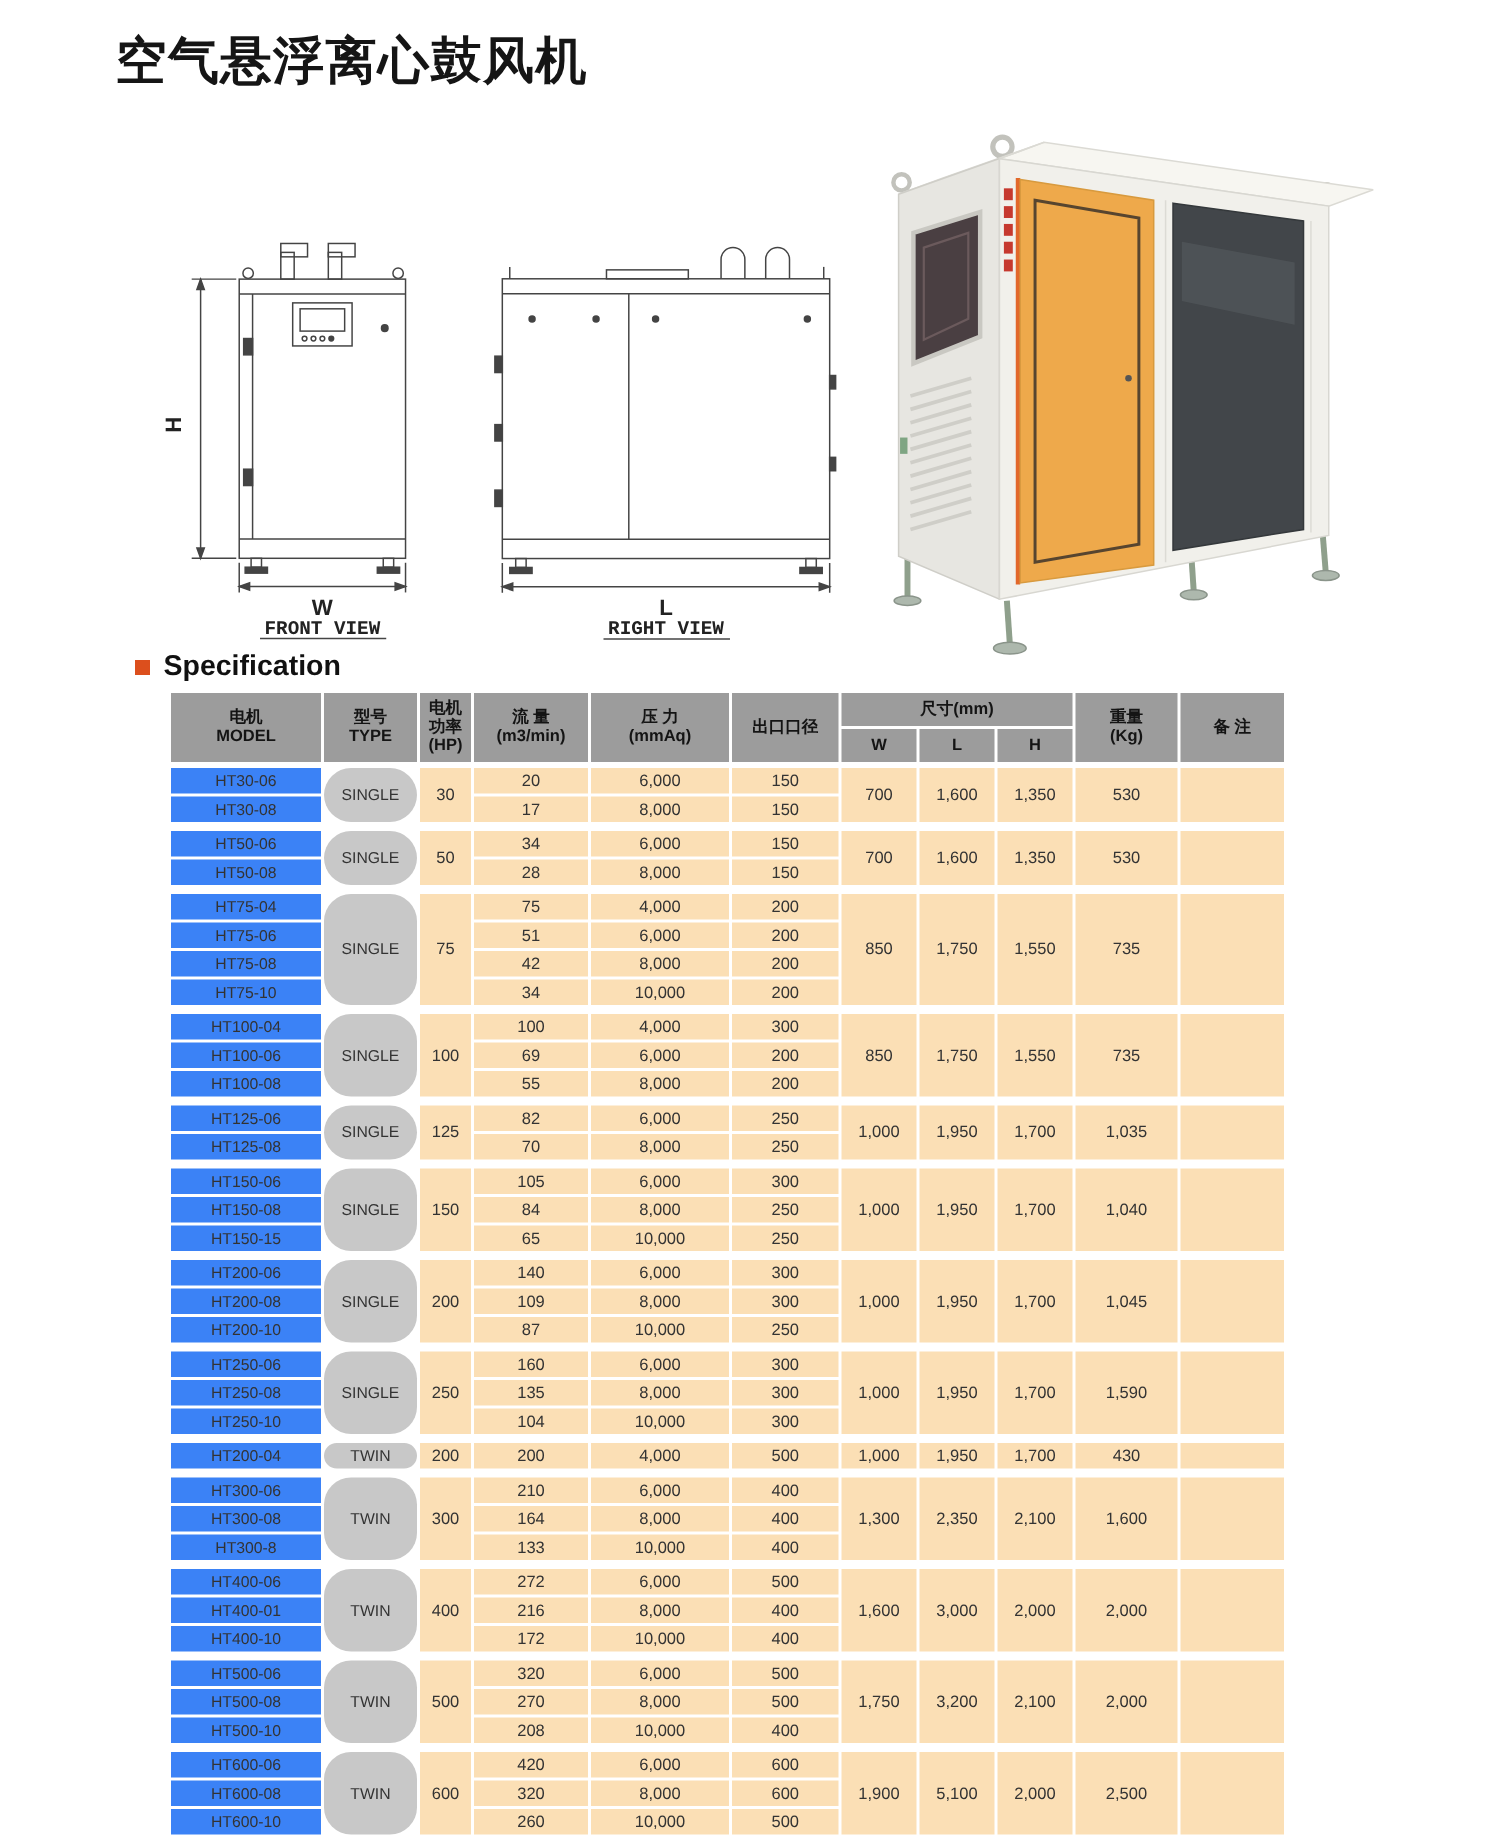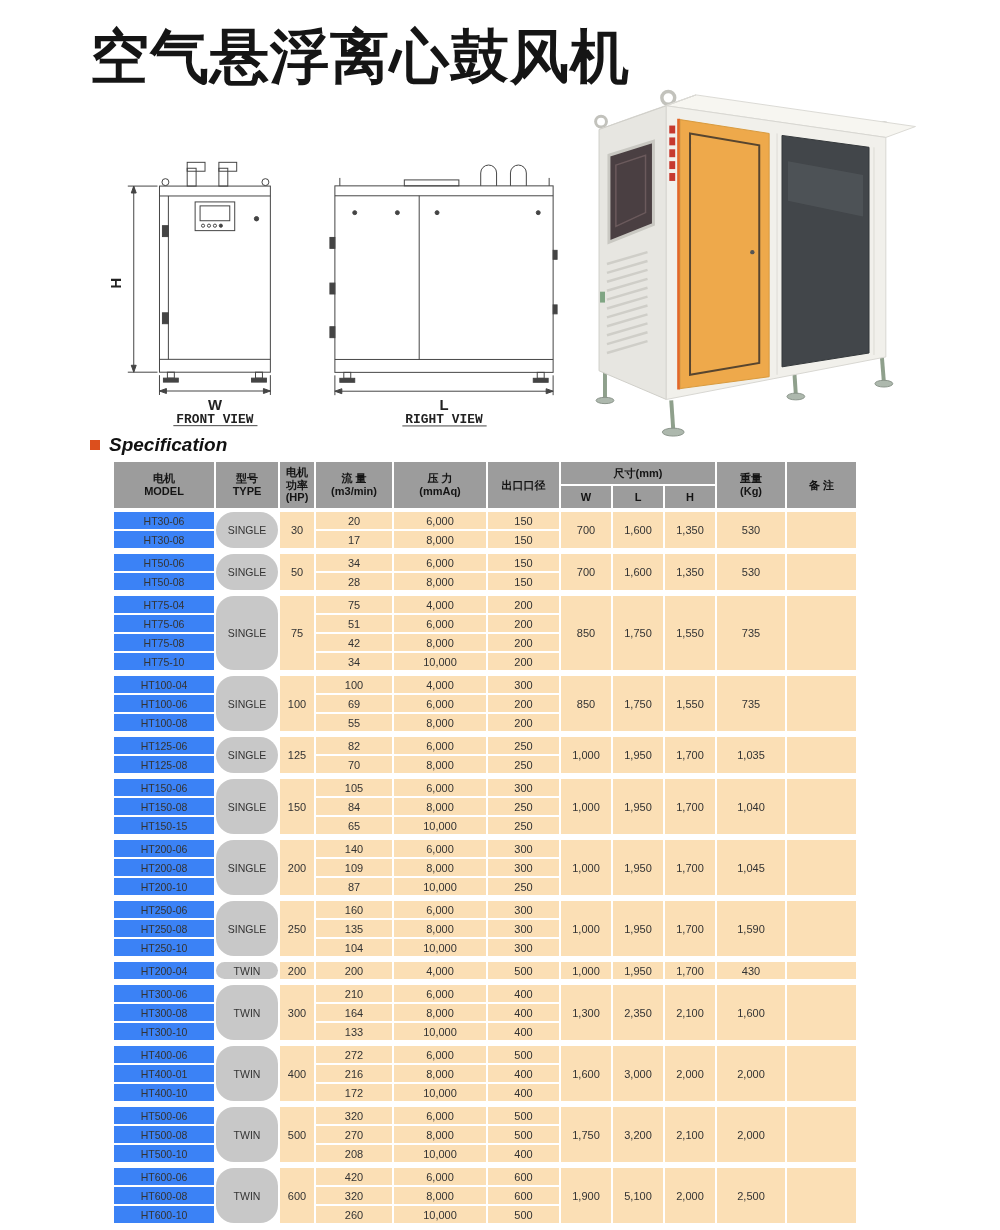--- a/index.html
+++ b/index.html
@@ -1,36 +1,36 @@
 <!DOCTYPE html>
 <html><head>
 <meta charset="utf-8">
 <style>
   html,body{margin:0;padding:0;background:#fff;}
   .page{position:relative;width:1000px;height:1230px;background:#fff;overflow:hidden;
         font-family:"Liberation Sans", sans-serif;color:#222;}
 
   
-  .title{position:absolute;left:90px;top:18px;font-size:59px;font-weight:bold;
+  .title{position:absolute;left:77px;top:18px;font-size:34px;font-weight:bold;
          color:#151515;letter-spacing:1px;white-space:nowrap;}
   .badge{position:absolute;left:87px;top:101px;width:295px;height:47px;border-radius:24px;
          background:#F0832A;color:#1a1a1a;font-size:29px;font-weight:bold;line-height:47px;
          text-align:center;letter-spacing:5px;}
 
   
   .drawings{position:absolute;left:108px;top:156px;display:flex;gap:14px;}
   .drawings svg{display:block;}
   .photo{position:absolute;left:572px;top:86px;}
   .tech-label{font-family:"Liberation Mono", monospace;font-weight:bold;font-size:13px;fill:#222;}
   .dim-letter{font-family:"Liberation Sans", sans-serif;font-weight:bold;font-size:15px;fill:#222;}
 
   
   .spec-head{position:absolute;left:90px;top:434px;display:flex;align-items:center;}
   .spec-bullet{width:10px;height:10px;background:#DC4F1D;margin-right:9px;}
-  .spec-title{font-size:19px;font-weight:bold;color:#111;font-style:italic;}
+  .spec-title{font-size:19px;font-weight:bold;color:#111;}
 
   
   .spec-table{position:absolute;left:112px;top:460px;width:748px;}
   table{border-collapse:separate;border-spacing:2px;table-layout:fixed;width:746px;}
   table.grp{margin-bottom:2px;}
   th,td{padding:0;text-align:center;vertical-align:middle;overflow:hidden;white-space:nowrap;}
   th{background:#9C9C9C;color:#141414;font-size:11px;font-weight:bold;height:22px;line-height:1.18;}
   th div{pointer-events:none;}
   td{height:17px;font-size:11px;color:#333;}
   td.model{background:#3b82f6;font-size:10.5px;}
@@ -648,21 +648,21 @@
               <td class="peach" rowspan="3">1,600</td>
               <td class="peach" rowspan="3"></td>
             </tr>
             <tr>
               <td class="model">HT300-08</td>
               <td class="peach">164</td>
               <td class="peach">8,000</td>
               <td class="peach">400</td>
             </tr>
             <tr>
-              <td class="model">HT300-10</td>
+              <td class="model">HT300-8</td>
               <td class="peach">133</td>
               <td class="peach">10,000</td>
               <td class="peach">400</td>
             </tr>
           </tbody>
         </table>
         <table class="grp">
           <colgroup>
             <col style="width: 100px;">
             <col style="width: 62px;">

